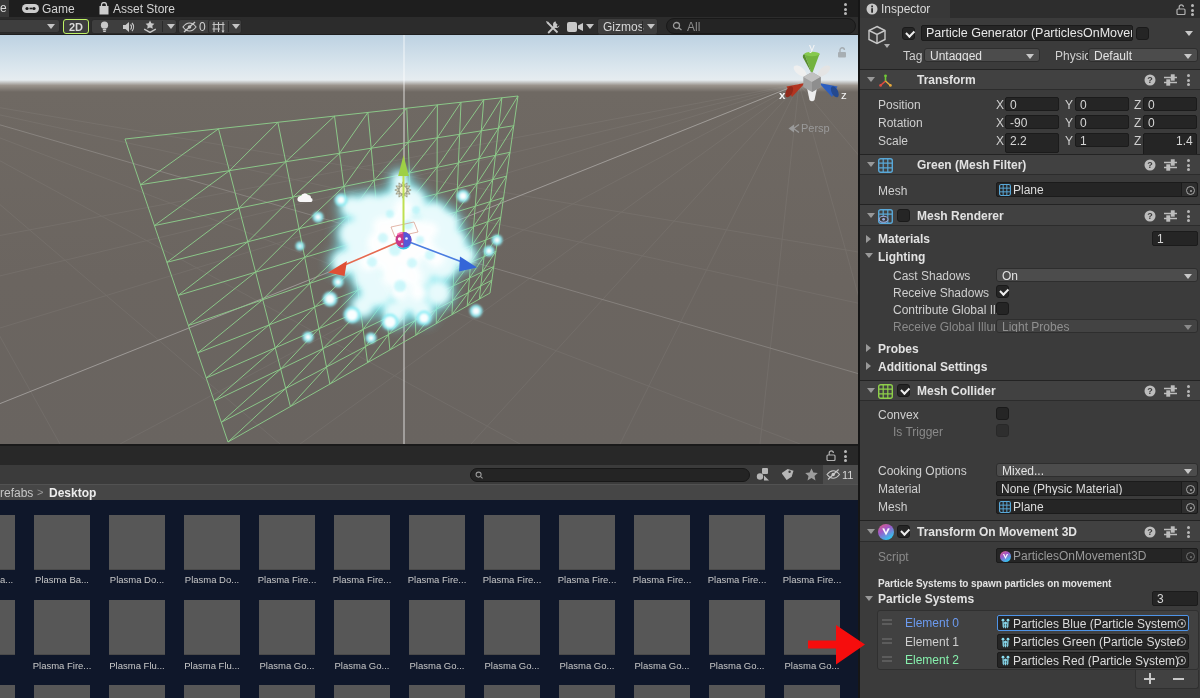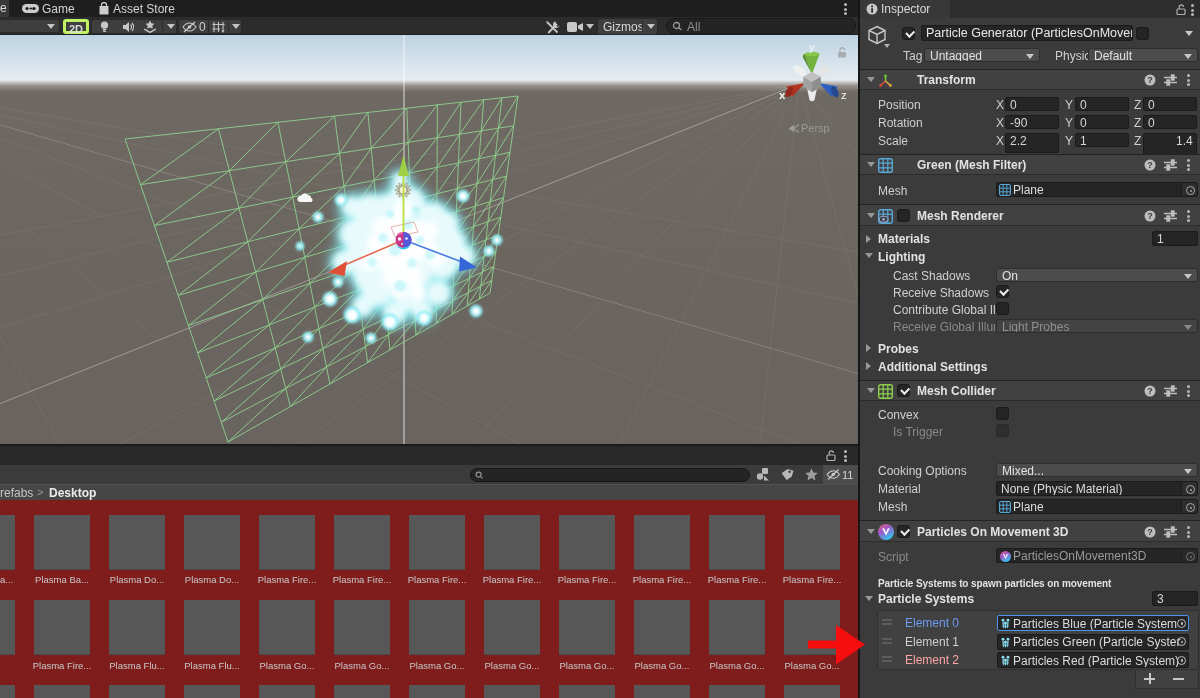--- a/index.html
+++ b/index.html
@@ -49,21 +49,21 @@
       </svg>
   <div class="dots3" style="left:844px;top:3px;">
         <i style="top:0"></i>
         <i style="top:4.5px"></i>
         <i style="top:9px"></i>
       </div>
 
   <div class="abs" style="left:0;top:17px;width:860px;height:18px;background:#2c2c2c;border-bottom:1px solid #1f1f1f;"></div>
   <div class="abs" style="left:-30px;top:19px;width:90px;height:14px;background:#3e3e3e;border:1px solid #292929;border-radius:3px;"></div>
   <div class="abs" style="left:47px;top:24px;width:0;height:0;border-left:4px solid transparent;border-right:4px solid transparent;border-top:5px solid #c4c4c4;"></div>
-  <div class="abs" style="left:63px;top:19px;width:26px;height:15px;background:#3e3e3e;border:3px solid #bef264;border-radius:3px;color:#dadada;font-size:11px;font-weight:bold;text-align:center;line-height:14px;">2D</div>
+  <div class="abs" style="left:63px;top:19px;width:26px;height:15px;background:#3e3e3e;border:1px solid #bef264;border-radius:3px;color:#dadada;font-size:11px;font-weight:bold;text-align:center;line-height:14px;">2D</div>
   <div class="abs" style="left:91px;top:19px;width:86px;height:15px;background:#3e3e3e;border:1px solid #292929;border-radius:3px;"></div>
   <div class="abs" style="left:178px;top:19px;width:64px;height:15px;background:#3e3e3e;border:1px solid #292929;border-radius:3px;"></div>
 
   <svg class="abs" style="left:99px;top:21px;" width="11" height="12" viewBox="0 0 11 12">
         <circle cx="5.5" cy="4.2" r="3.6" fill="#c8c8c8"></circle>
         <rect x="3.8" y="8" width="3.4" height="1.4" fill="#c8c8c8"></rect>
         <rect x="4.2" y="9.8" width="2.6" height="1.2" fill="#c8c8c8"></rect>
       </svg>
 
   <svg class="abs" style="left:122px;top:21px;" width="13" height="12" viewBox="0 0 13 12">
@@ -334,21 +334,21 @@
 
     <div class="abs" style="left:801px;top:87px;color:#9a9a9a;font-size:11px;">Persp</div>
     <svg class="abs" style="left:787px;top:89px;" width="13" height="9" viewBox="0 0 13 9">
           <path d="M7 0.5 L1.5 4.5 L7 8.5z" fill="#9a9a9a"></path>
           <path d="M12 0.5 L6.5 4.5 L12 8.5" fill="none" stroke="#9a9a9a" stroke-width="1.3"></path>
         </svg>
   </div>
   <div class="abs" style="left:0;top:444px;width:860px;height:2px;background:#1a1a1a;"></div>
 </div>
 
-<div class="abs" id="project" style="left:0;top:446px;width:858px;height:252px;background:#7f1d1d;">
+<div class="abs" id="project" style="left:0;top:446px;width:858px;height:252px;background:#0f172a;">
   <div class="abs" style="left:0;top:0;width:858px;height:19px;background:#282828;"></div>
   <svg class="abs" style="left:826px;top:4px;" width="10" height="11" viewBox="0 0 10 11">
         <rect x="1" y="5" width="8" height="5.5" rx="1" fill="none" stroke="#b0b0b0" stroke-width="1.2"></rect>
         <path d="M3.2 5V3a2.1 2.1 0 0 1 4.2 0" stroke="#b0b0b0" stroke-width="1.2" fill="none"></path>
       </svg>
   <div class="dots3" style="left:844px;top:4px;">
         <i style="top:0"></i>
         <i style="top:4.5px"></i>
         <i style="top:9px"></i>
       </div>
@@ -666,21 +666,21 @@
               <linearGradient id="vg" x1="0" y1="0" x2="0.6" y2="1">
                 <stop offset="0%" stop-color="#e0607a"></stop>
                 <stop offset="45%" stop-color="#a057c8"></stop>
                 <stop offset="100%" stop-color="#30c6f0"></stop>
               </linearGradient>
             </defs>
             <circle cx="8" cy="8" r="8" fill="url(#vg)"></circle>
             <path d="M4.2 4.5 L8 11.5 L11.8 4.5 L9.8 4.2 L8 8.2 L6.2 4.2 Z" fill="#fff" opacity="0.95"></path>
           </svg>
           <div class="abs cb on" style="left:37px;top:4px;"></div>
-          <div class="abs title" style="left:57px;top:4px;">Particles On Movement 3D</div>
+          <div class="abs title" style="left:57px;top:4px;">Transform On Movement 3D</div>
           <svg class="abs" style="left:284px;top:5px;" width="12" height="12" viewBox="0 0 12 12">
             <circle cx="6" cy="6" r="5.5" fill="#bdbdbd"></circle>
             <text x="6" y="9" text-anchor="middle" font-size="9" font-weight="bold" fill="#3b3b3b" font-family="Liberation Sans">?</text>
           </svg>
           <svg class="abs" style="left:304px;top:5px;" width="13" height="12" viewBox="0 0 13 12">
             <g stroke="#bdbdbd" stroke-width="1.4">
               <path d="M0 3.5 h13 M0 8.5 h13"></path>
               <rect x="7.5" y="1" width="2.5" height="5" fill="#bdbdbd"></rect>
               <rect x="3" y="6" width="2.5" height="5" fill="#bdbdbd"></rect>
             </g>
@@ -741,21 +741,21 @@
               <path d="M2.4 3.4 L3.6 3.4 L4.6 8.8 L3.6 10.4 L2.6 8.8 Z" opacity="0.9"></path>
               <path d="M7.4 3.4 L8.6 3.4 L8.4 8.8 L7.4 10.4 L6.6 8.8 Z" opacity="0.9"></path>
               <path d="M4.9 6.2 L6.1 6.2 L6.4 9 L5.5 10.8 L4.6 9 Z"></path>
             </g>
           </svg>
           <span style="position:absolute;left:15px;top:1.5px;">Particles Green (Particle Syster</span>
           <span class="odot"></span>
         </div>
         <div class="abs" style="left:22px;top:656px;width:10px;height:2px;background:#5c5c5c;"></div>
         <div class="abs" style="left:22px;top:660px;width:10px;height:2px;background:#5c5c5c;"></div>
-        <div class="abs lbl" style="left:45px;top:653px;color:#fca5a5;">Element 2</div>
+        <div class="abs lbl" style="left:45px;top:653px;color:#86efac;">Element 2</div>
         <div class="abs objf" style="left:137px;top:652px;width:192px;height:16px;border:1px solid #1b1b1b;">
           <svg class="abs" style="left:2px;top:2px;" width="11" height="11" viewBox="0 0 11 11">
             <g fill="#8adcf0">
               <circle cx="3" cy="2.2" r="1.4"></circle>
               <circle cx="8" cy="2.2" r="1.4"></circle>
               <circle cx="5.5" cy="5" r="1.5"></circle>
               <path d="M2.4 3.4 L3.6 3.4 L4.6 8.8 L3.6 10.4 L2.6 8.8 Z" opacity="0.9"></path>
               <path d="M7.4 3.4 L8.6 3.4 L8.4 8.8 L7.4 10.4 L6.6 8.8 Z" opacity="0.9"></path>
               <path d="M4.9 6.2 L6.1 6.2 L6.4 9 L5.5 10.8 L4.6 9 Z"></path>
             </g>

